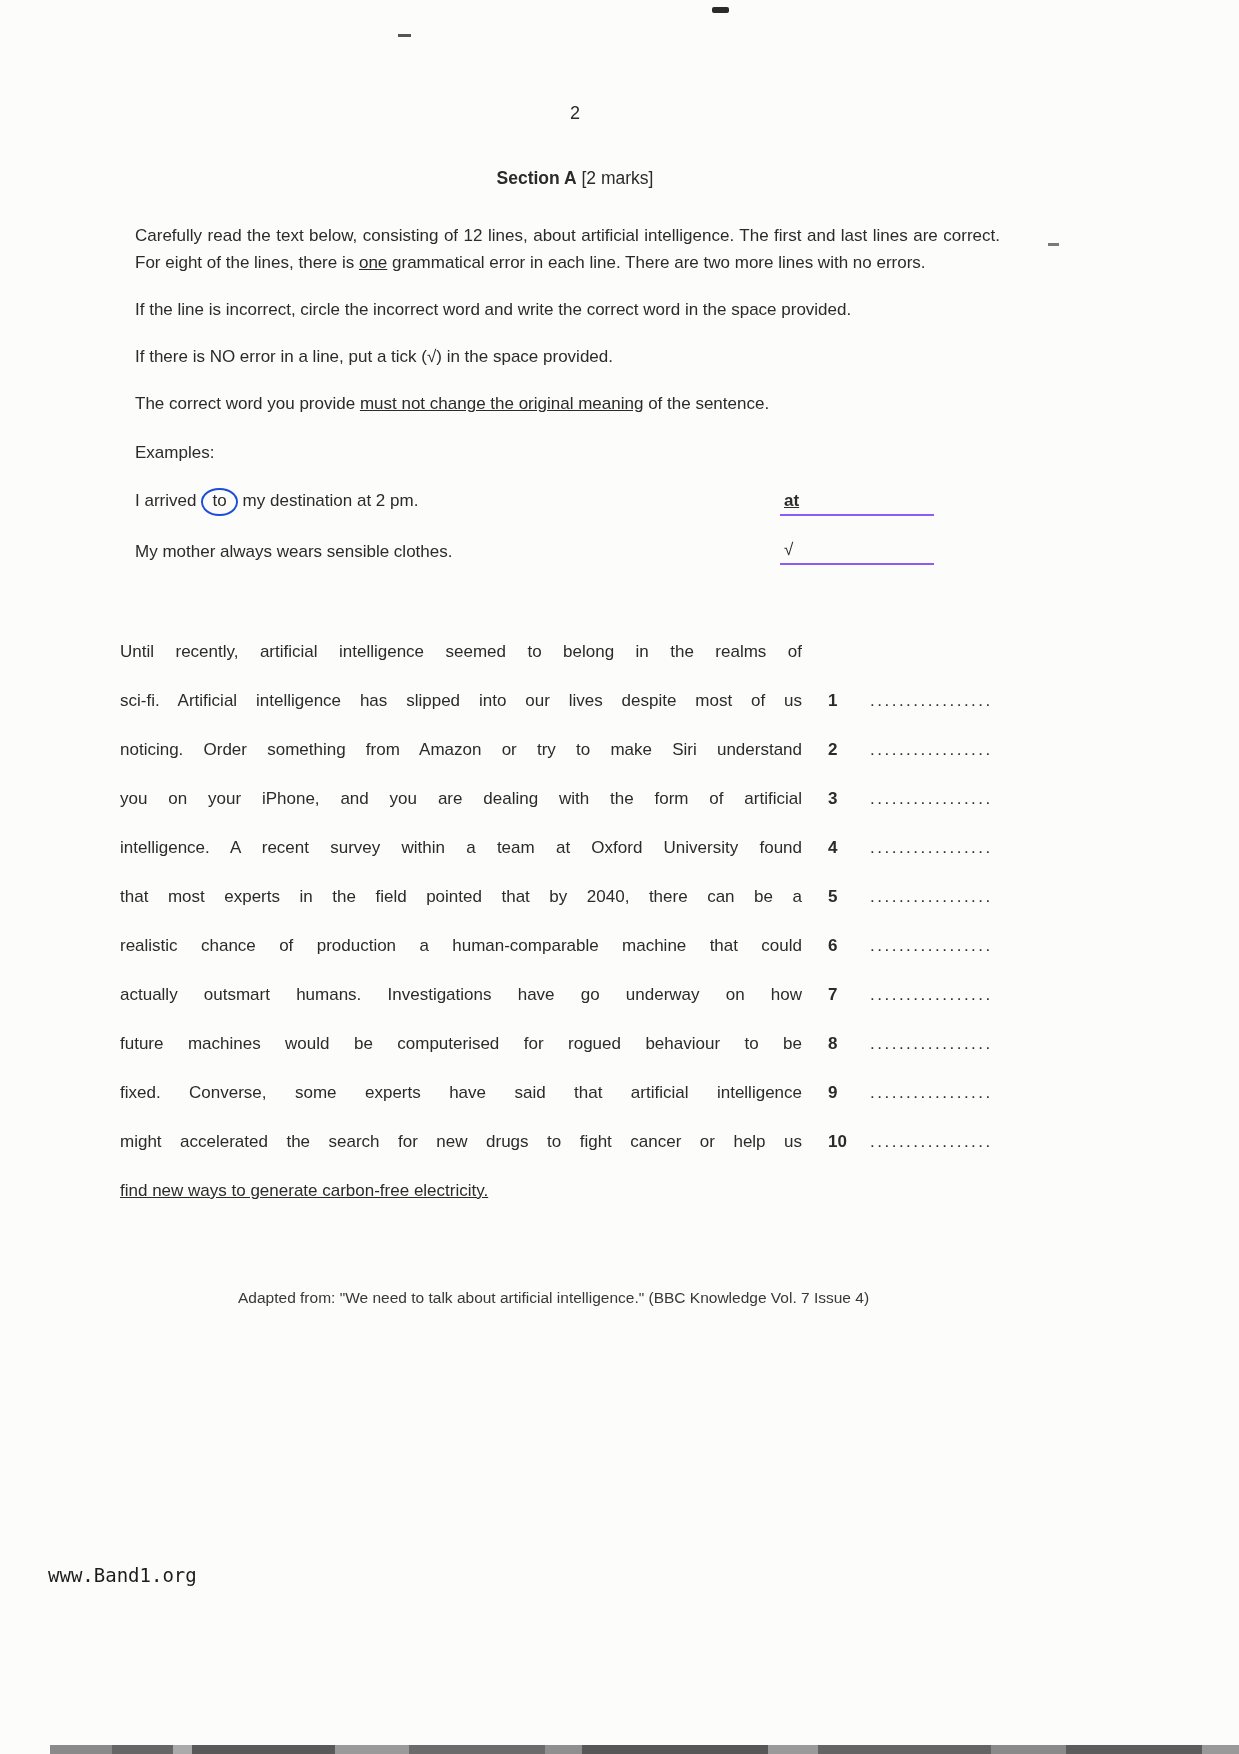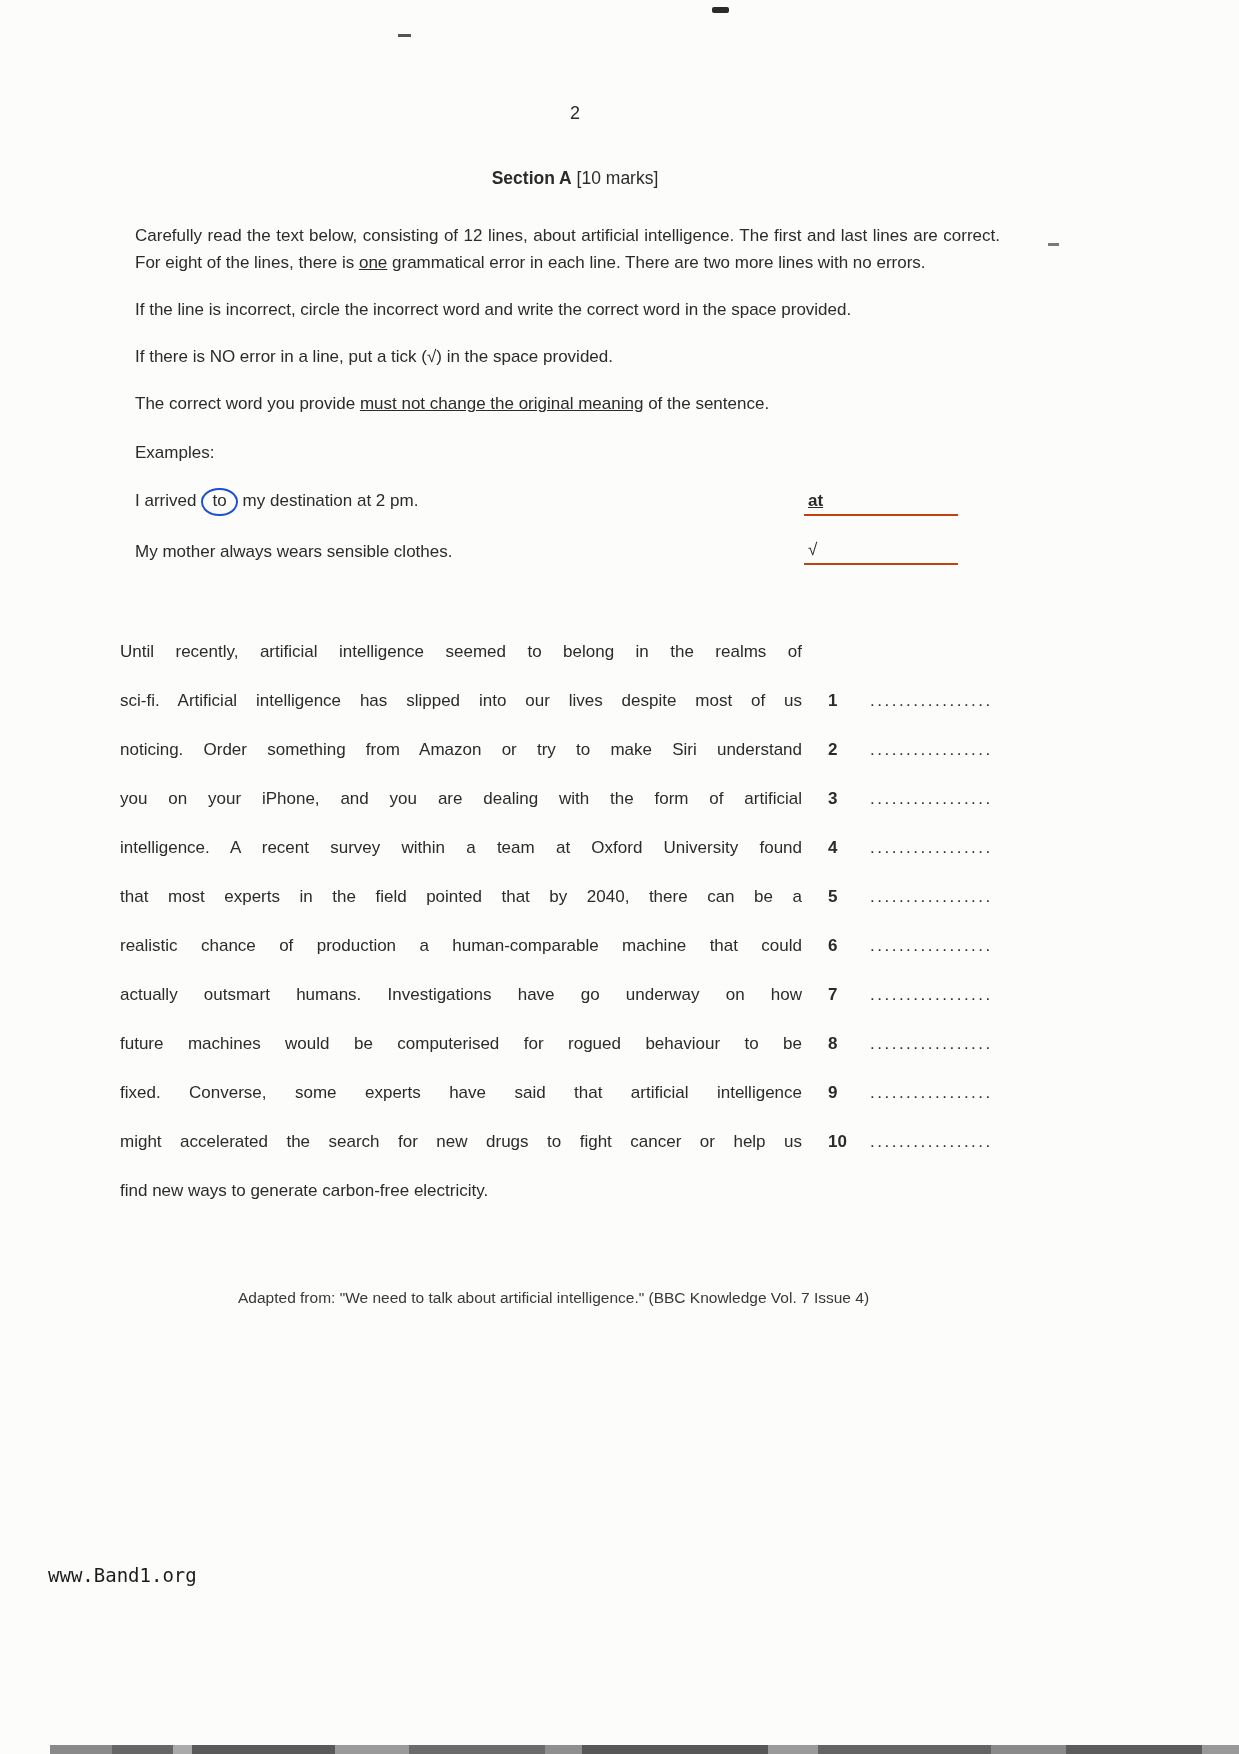--- a/index.html
+++ b/index.html
@@ -15,33 +15,33 @@
   .bold { font-weight:bold; }
   .u { text-decoration:underline; }
   .instructions { margin:33px 239px 0 135px; }
   .instructions p { text-align:justify; line-height:27px; }
   .instructions p + p { margin-top:20px; }
   .examples-label { margin:26px 0 0 135px; }
   .example-row { display:flex; align-items:flex-end; margin:24px 0 0 135px; }
   .example-row + .example-row { margin-top:22px; }
   .ex-text { width:645px; line-height:27px; }
   .ex-answer {
-    width:154px; border-bottom:2px solid #c2410c;
-    padding:0 0 3px 4px; line-height:20px;margin-left:24px;
+    width:154px; border-bottom:2px solid #8b5cf6;
+    padding:0 0 3px 4px; line-height:20px;
   }
   .ex-answer .ans { font-weight:bold; text-decoration:underline; }
   .ex-answer .tick { font-weight:normal; text-decoration:none; }
   .circled {
     display:inline-block; border:2px solid #1d4ed8; border-radius:50%;
     padding:2px 9px 4px 9px; margin:0 5px; line-height:18px;
   }
   .passage { margin:62px 0 0 120px; }
   .p-row { display:flex; height:49px; line-height:49px; }
   .p-text { width:682px; text-align:justify; text-align-last:justify; white-space:nowrap; }
-  .p-text.no-just { text-align:left; text-align-last:left; white-space:normal; }
+  .p-text.no-just { text-align:left; text-align-last:left; white-space:normal;text-decoration:underline; }
   .p-num { width:42px; margin-left:26px; font-weight:bold; }
   .p-dots { letter-spacing:2.5px; color:#2e2e2e; }
   .attribution { margin:74px 0 0 238px; font-size:15.5px; color:#383838; }
   .footer-url {
     position:absolute; left:48px; top:1564px;
     font-family:"DejaVu Sans Mono", monospace; font-size:19px; color:#1c1c1c;
   }
   .artifact { position:absolute; background:#2b2b2b; }
   .artifact.a1 { top:7px; left:712px; width:17px; height:6px; border-radius:2px; }
   .artifact.a2 { top:34px; left:398px; width:13px; height:3px; background:#555; }
@@ -55,21 +55,21 @@
       #5c5c5c 86% 97%, #999 97% 100%);
   }
 </style>
 </head>
 <body>
 
 <div class="page">
 
   <div class="page-number">2</div>
 
-  <div class="section-heading"><span class="bold">Section A</span><span> [10 marks]</span></div>
+  <div class="section-heading"><span class="bold">Section A</span><span> [2 marks]</span></div>
 
   <div class="instructions">
     <p><span>Carefully read the text below, consisting of 12 lines, about artificial intelligence. The first and last lines are correct. For eight of the lines, there is </span><span class="u">one</span><span> grammatical error in each line. There are two more lines with no errors.</span></p>
     <p>If the line is incorrect, circle the incorrect word and write the correct word in the space provided.</p>
     <p>If there is NO error in a line, put a tick (√) in the space provided.</p>
     <p><span>The correct word you provide </span><span class="u">must not change the original meaning</span><span> of the sentence.</span></p>
   </div>
 
   <div class="examples-label">Examples:</div>
 

